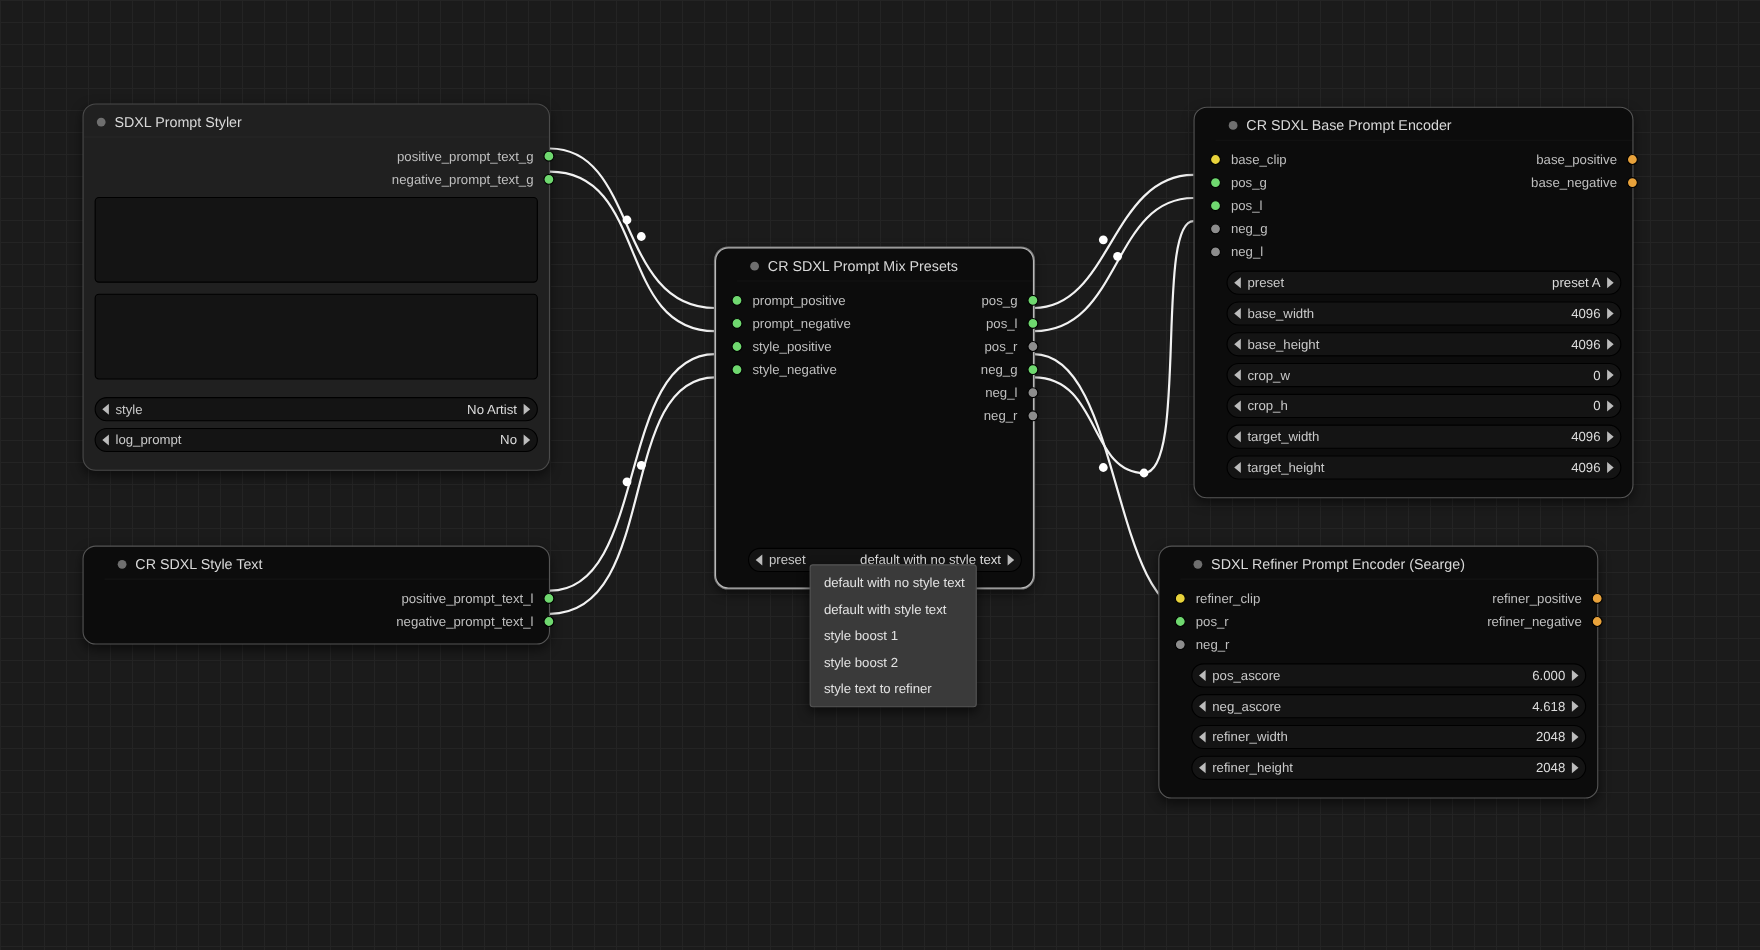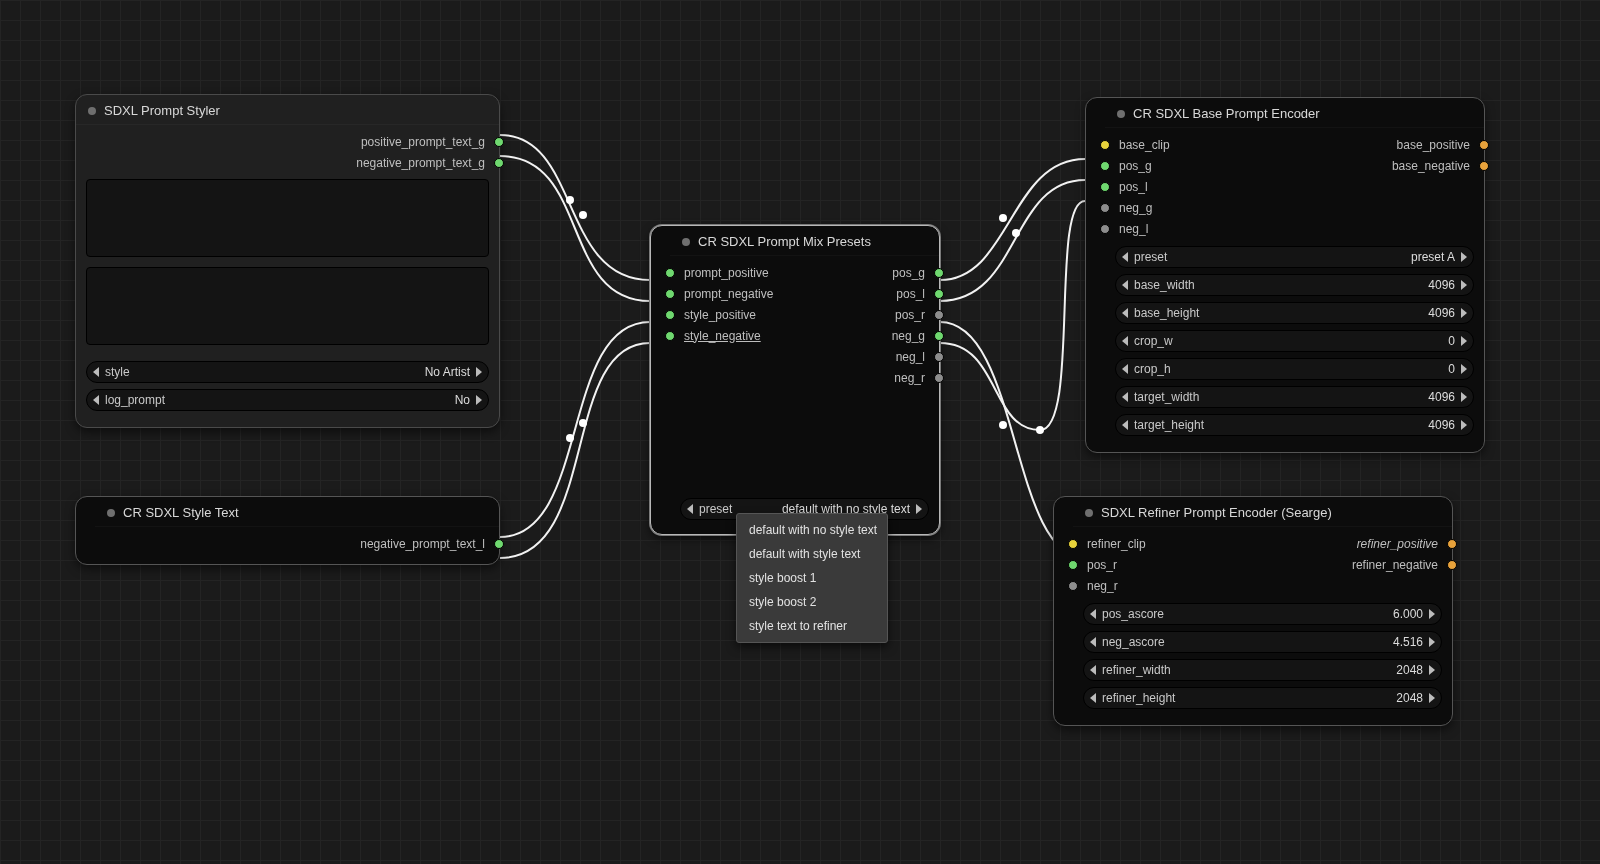--- a/index.html
+++ b/index.html
@@ -151,20 +151,24 @@
   </div>
 </div>
 
 <div class="node dark" style="left:75px; top:496px; width:425px;">
   <div class="titlebar">
     <span class="title-dot"></span>
     <span>CR SDXL Style Text</span>
   </div>
   <div class="body">
     <div class="io-row right">
+        <span class="io-label">positive_prompt_text_l</span>
+        <span class="dot right"></span>
+      </div>
+    <div class="io-row right">
         <span class="io-label">negative_prompt_text_l</span>
         <span class="dot right"></span>
       </div>
   </div>
 </div>
 
 <div class="node dark selected" style="left:650px; top:225px; width:290px; height:310px;">
   <div class="titlebar">
     <span class="title-dot"></span>
     <span>CR SDXL Prompt Mix Presets</span>
@@ -177,21 +181,21 @@
           <span class="io-label">prompt_positive</span>
         </div>
       <div class="io-row left" style="position:absolute;top:21px;left:0;width:60%;">
           <span class="dot left"></span>
           <span class="io-label">prompt_negative</span>
         </div>
       <div class="io-row left" style="position:absolute;top:42px;left:0;width:60%;">
           <span class="dot left"></span>
           <span class="io-label">style_positive</span>
         </div>
-      <div class="io-row left" style="position:absolute;top:63px;left:0;width:60%;text-decoration:underline;">
+      <div class="io-row left" style="position:absolute;top:63px;left:0;width:60%;">
           <span class="dot left"></span>
           <span class="io-label">style_negative</span>
         </div>
 
       <div class="io-row right" style="position:absolute;top:0;right:0;width:50%;">
           <span class="io-label">pos_g</span>
           <span class="dot right"></span>
         </div>
       <div class="io-row right" style="position:absolute;top:21px;right:0;width:50%;">
           <span class="io-label">pos_l</span>
@@ -329,41 +333,41 @@
           <span class="io-label">refiner_clip</span>
         </div>
       <div class="io-row left" style="position:absolute;top:21px;left:0;width:55%;">
           <span class="dot left"></span>
           <span class="io-label">pos_r</span>
         </div>
       <div class="io-row left" style="position:absolute;top:42px;left:0;width:55%;">
           <span class="dot left grey"></span>
           <span class="io-label">neg_r</span>
         </div>
-      <div class="io-row right" style="position:absolute;top:0;right:0;width:50%;font-style:italic;">
+      <div class="io-row right" style="position:absolute;top:0;right:0;width:50%;">
           <span class="io-label">refiner_positive</span>
           <span class="dot right orange"></span>
         </div>
       <div class="io-row right" style="position:absolute;top:21px;right:0;width:50%;">
           <span class="io-label">refiner_negative</span>
           <span class="dot right orange"></span>
         </div>
     </div>
     <div style="height:70px;"></div>
     <div id="refiner-rows">
         <div class="selector">
           <span class="arrow l"></span>
           <span class="lab">pos_ascore</span>
           <span class="val">6.000</span>
           <span class="arrow r"></span>
         </div>
         <div class="selector">
           <span class="arrow l"></span>
           <span class="lab">neg_ascore</span>
-          <span class="val">4.516</span>
+          <span class="val">4.618</span>
           <span class="arrow r"></span>
         </div>
         <div class="selector">
           <span class="arrow l"></span>
           <span class="lab">refiner_width</span>
           <span class="val">2048</span>
           <span class="arrow r"></span>
         </div>
         <div class="selector">
           <span class="arrow l"></span>

